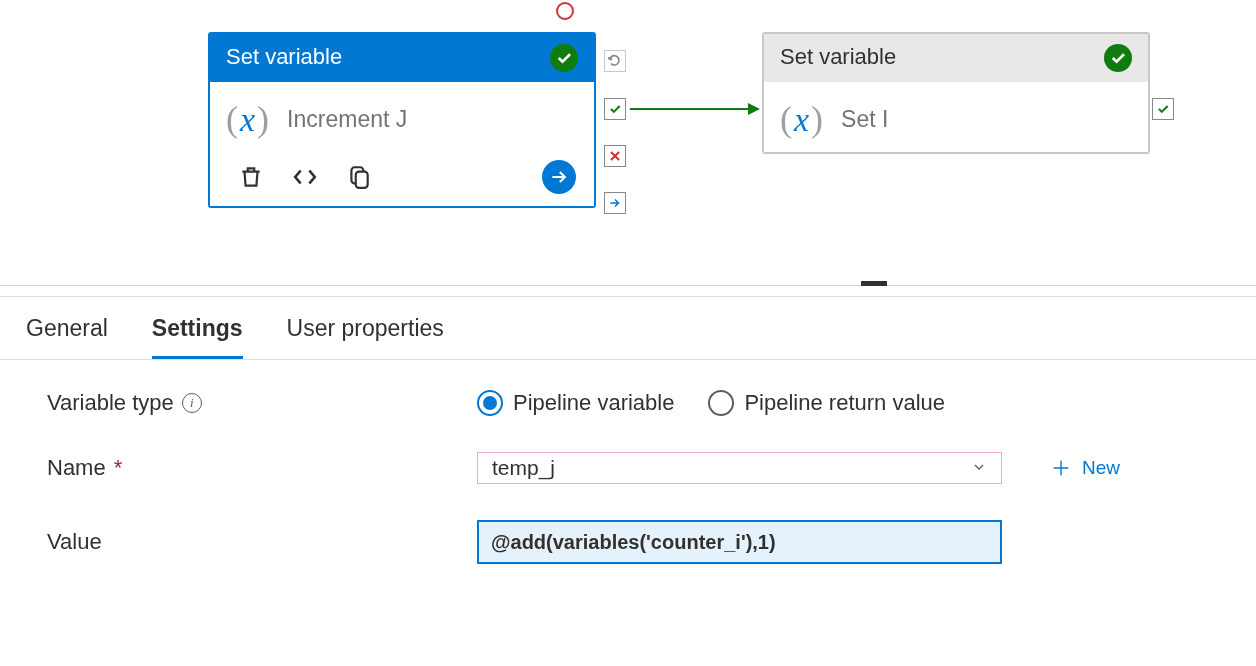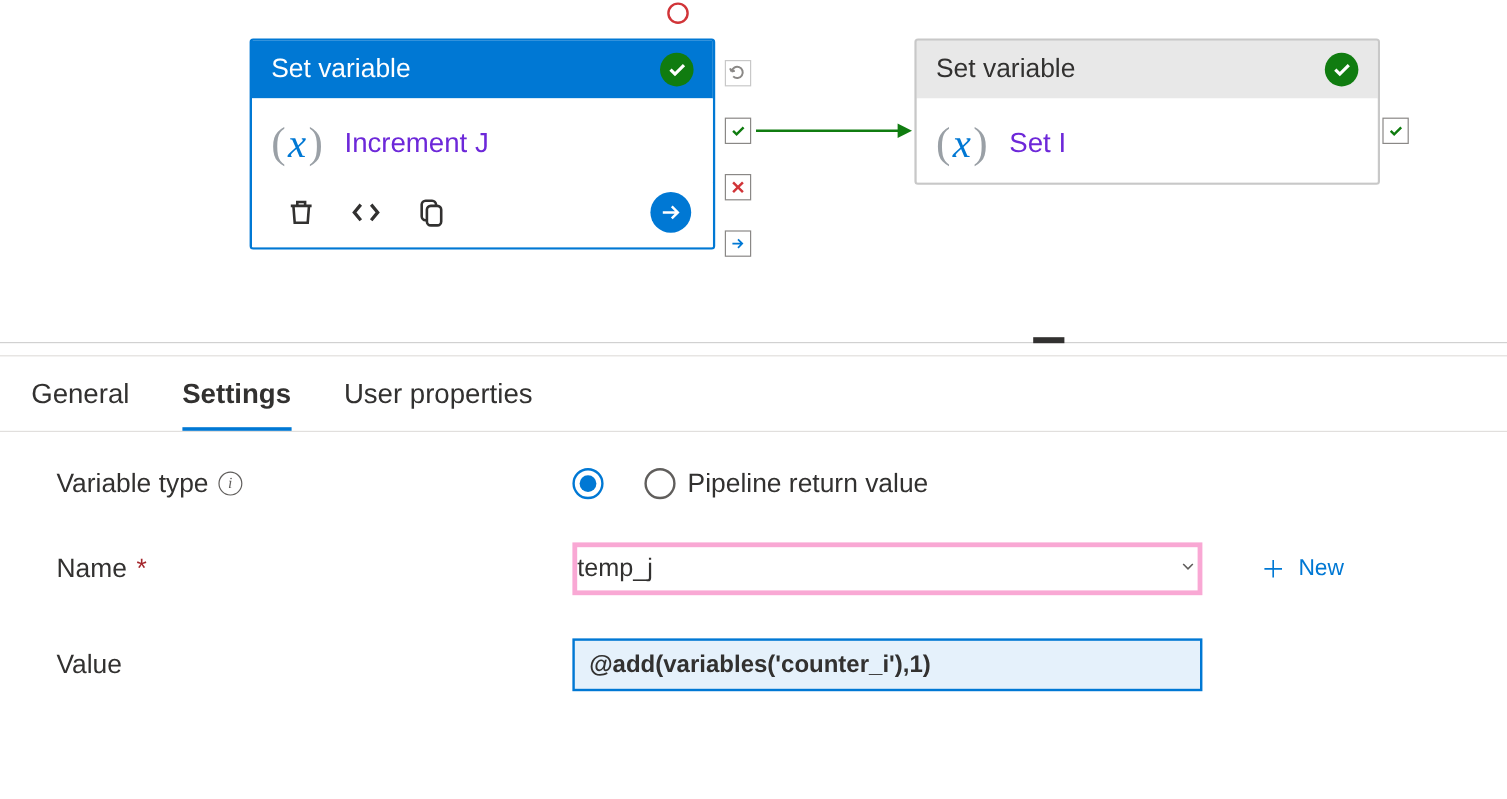--- a/index.html
+++ b/index.html
@@ -60,21 +60,21 @@
       display: flex;
       align-items: center;
       gap: 18px;
       background: #fff;
     }
     .node.inactive .node-body {
       background: #fff;
     }
     .node-activity-label {
       font-size: 23px;
-      color: #6d28d9;
+      color: #737373;
     }
     .var-icon {
       display: inline-flex;
       align-items: baseline;
       font-size: 36px;
       color: #9aa0a6;
       font-family: "Times New Roman", serif;
     }
     .var-icon .x {
       color: #0078d4;
@@ -265,26 +265,26 @@
       width: 14px; height: 14px;
       border-radius: 50%;
       background: #0078d4;
       display: none;
     }
     .radio.checked .radio-inner { display: block; }
 
     
     .select {
       width: 525px;
-      height: 44px;
-      border: 4px solid #f9a8d4;
+      height: 32px;
+      border: 1px solid #f9a8d4;
       display: flex;
       align-items: center;
       justify-content: space-between;
-      padding: 0 0;
+      padding: 0 14px;
       font-size: 21px;
       color: #323130;
       cursor: pointer;
     }
     .chevron svg { width: 16px; height: 16px; color: #605e5c; }
 
     .new-link {
       display: flex;
       align-items: center;
       gap: 10px;
@@ -421,20 +421,21 @@
     <div class="form-label">
       <span>Variable type</span>
       <span class="info-icon">i</span>
     </div>
     <div class="form-control-area">
       <div class="radio-group">
         <div class="radio checked">
           <span class="radio-outer">
               <span class="radio-inner"></span>
             </span>
+          <span>Pipeline variable</span>
         </div>
         <div class="radio">
           <span class="radio-outer"></span>
           <span>Pipeline return value</span>
         </div>
       </div>
     </div>
   </div>
 
   <div class="form-row">

